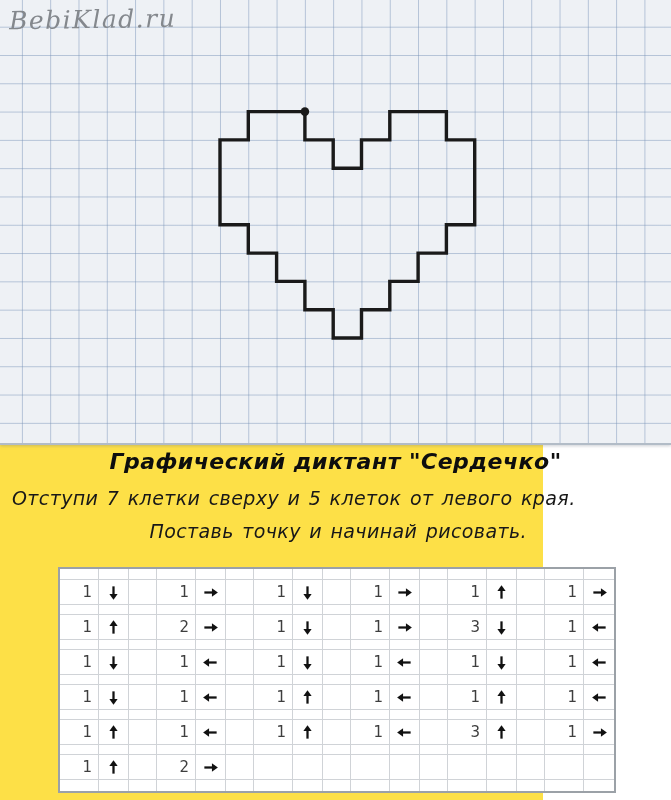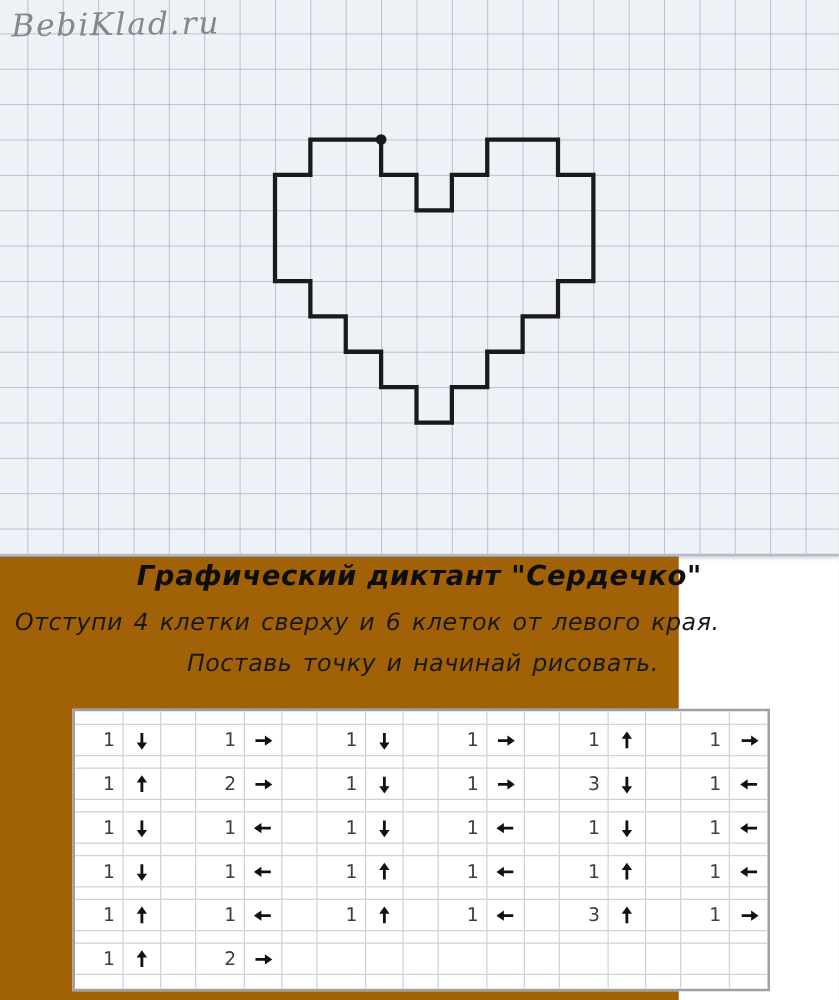--- a/index.html
+++ b/index.html
@@ -1,20 +1,20 @@
 <!DOCTYPE html>
 <html><head>
 <meta charset="utf-8">
 <style>
   html,body{margin:0;padding:0;}
   body{
     width:671px;height:800px;background:#ffffff;
     font-family:"DejaVu Sans",sans-serif;overflow:hidden;
   }
-  .page{position:relative;width:543px;height:800px;background:#a16207;}
+  .page{position:relative;width:543px;height:800px;background:#fde047;}
 
   
   .paper{
     position:absolute;top:0;left:0;width:671px;height:443px;
     background-color:#eef1f5;
     background-image:
       linear-gradient(to right, rgba(122,148,185,0.50) 1px, transparent 1px),
       linear-gradient(to bottom, rgba(122,148,185,0.50) 1px, transparent 1px);
     background-size:28.3px 28.3px;
     background-position:21.9px 26.7px;
@@ -69,21 +69,21 @@
 
   <div class="paper">
     <div class="watermark">BebiKlad.ru</div>
     <svg class="heart-svg" id="heart-svg" width="671" height="443" viewBox="0 0 671 443">
         <polygon points="304.9,111.6 304.9,139.9 333.2,139.9 333.2,168.2 361.5,168.2 361.5,139.9 389.8,139.9 389.8,111.6 446.4,111.6 446.4,139.9 474.7,139.9 474.7,224.8 446.4,224.8 446.4,253.1 418.1,253.1 418.1,281.4 389.8,281.4 389.8,309.7 361.5,309.7 361.5,338.0 333.2,338.0 333.2,309.7 304.9,309.7 304.9,281.4 276.6,281.4 276.6,253.1 248.3,253.1 248.3,224.8 220.0,224.8 220.0,139.9 248.3,139.9 248.3,111.6" fill="none" stroke="#1a1a1a" stroke-width="3.4" stroke-linejoin="miter"></polygon>
         <circle cx="304.9" cy="111.6" r="4.3" fill="#1a1a1a"></circle>
       </svg>
   </div>
 
   <div class="title">Графический диктант "Сердечко"</div>
-  <div class="instr line1">Отступи 4 клетки сверху и 6 клеток от левого края.</div>
+  <div class="instr line1">Отступи 7 клетки сверху и 5 клеток от левого края.</div>
   <div class="instr line2">Поставь точку и начинай рисовать.</div>
 
   <div class="dict-table" id="dict-table">
       <div class="tcell"></div>
       <div class="tcell"></div>
       <div class="tcell"></div>
       <div class="tcell"></div>
       <div class="tcell"></div>
       <div class="tcell"></div>
       <div class="tcell"></div>

